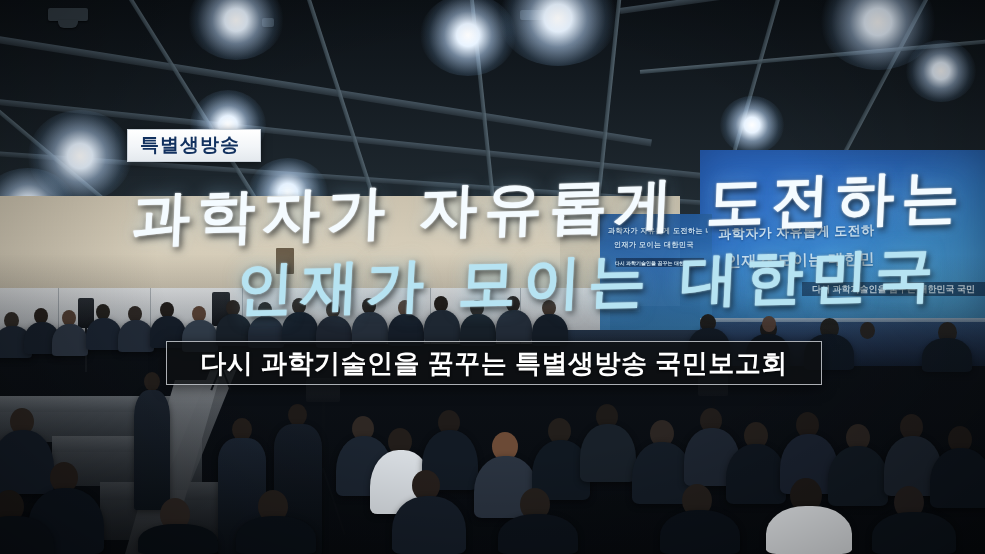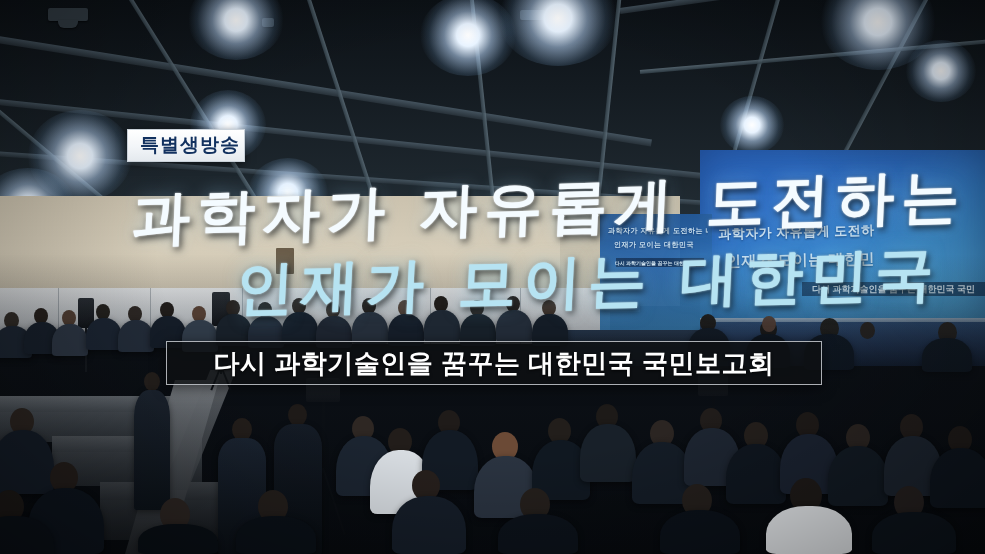--- a/index.html
+++ b/index.html
@@ -198,21 +198,21 @@
     font-weight: 400;
     letter-spacing: 1.5px;
     line-height: 1;
     text-shadow: 0 2px 6px rgba(0,0,0,.75);
     font-family: "Liberation Sans", "DejaVu Sans", sans-serif;
   }
 
   .live-badge {
     position: absolute;
     left: 127px; top: 129px;
-    padding: 4px 4px 5px 12px;
+    padding: 4px 20px 5px 12px;
     background: linear-gradient(180deg, #ffffff 0%, #f2f5f8 55%, #e4e9ee 100%);
     border: 1px solid #c9d1d9;
     color: #12315f;
     font-size: 19px;
     font-weight: 700;
     letter-spacing: 1px;
     line-height: 1.15;
     box-shadow: 0 2px 8px rgba(0,0,0,.5);
     white-space: nowrap;
   }
@@ -470,16 +470,16 @@
     <div class="vignette"></div>
   </div>
 
 
   <div class="live-badge">특별생방송</div>
 
   <div class="headline headline-1">과학자가 자유롭게 도전하는 나라</div>
   <div class="headline headline-2">인재가 모이는 대한민국</div>
 
   <div class="subtitle-bar">
-    <span class="subtitle-text">다시 과학기술인을 꿈꾸는 대한민국 국민보고회</span>
+    <span class="subtitle-text">다시 과학기술인을 꿈꾸는 특별생방송 국민보고회</span>
   </div>
 
 </div>
 
 </body></html>

